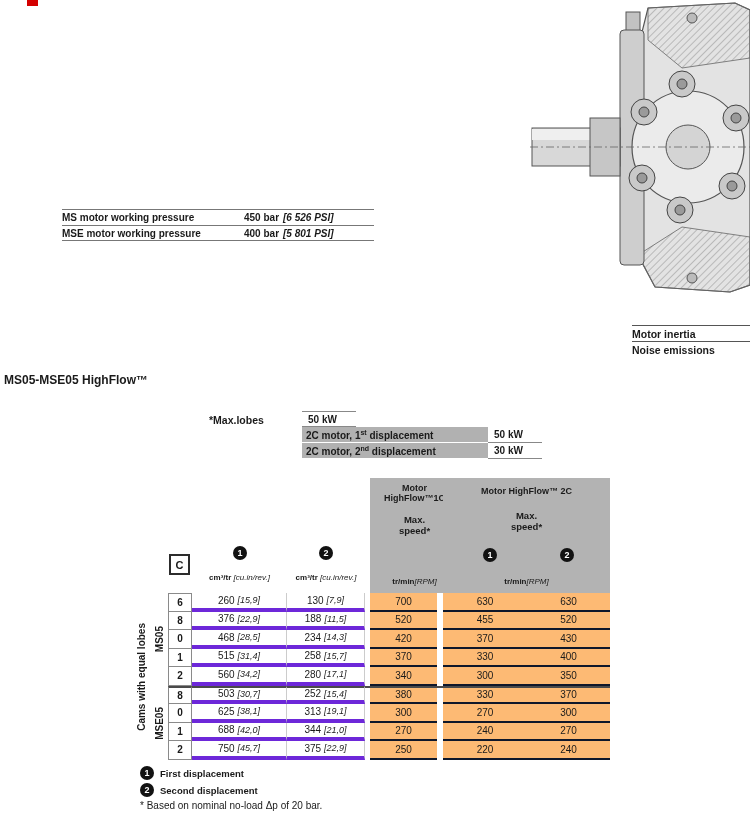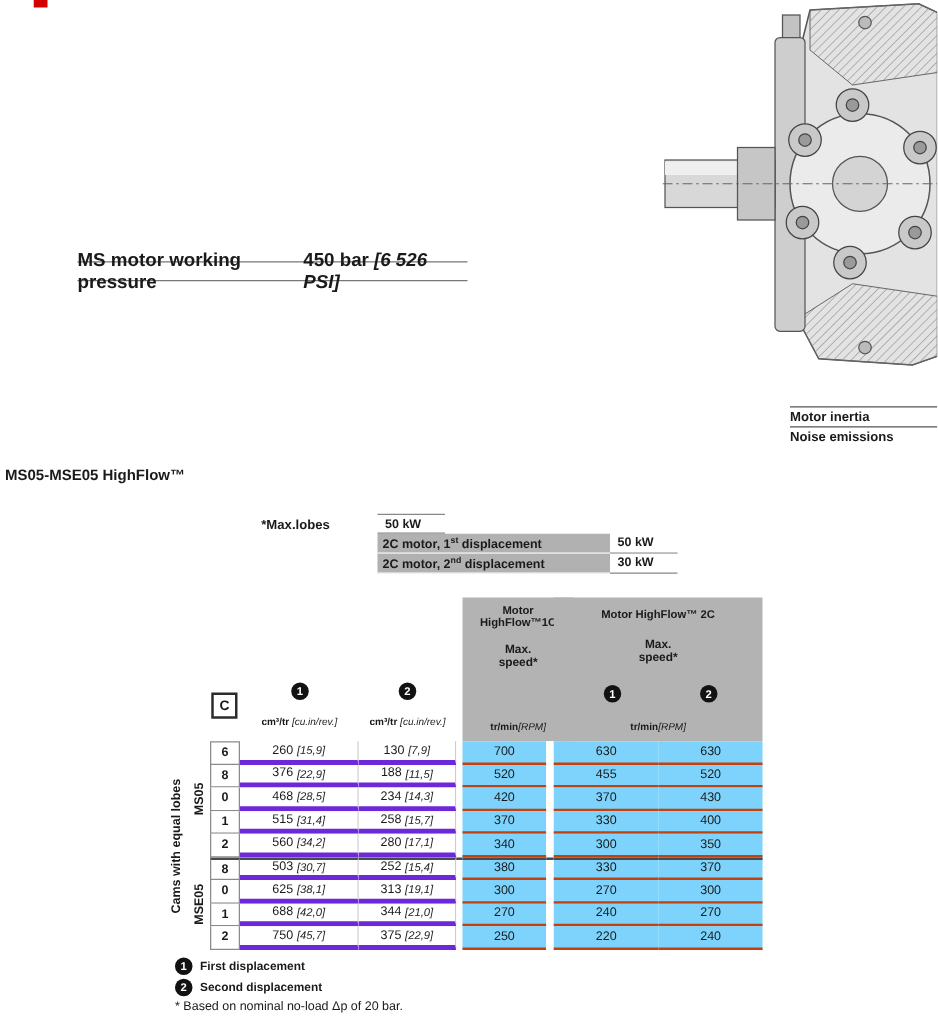--- a/index.html
+++ b/index.html
@@ -9,21 +9,21 @@
   .abs { position:absolute; }
 
   
   #red-marker { left:27px; top:0; width:11px; height:6px; background:#d40000; }
 
   
   #drawing { left:530px; top:0; width:220px; height:295px; }
 
   
   #press { left:62px; top:209px; width:312px; }
-  .press-row { display:flex; align-items:center; height:16px; border-top:1px solid #777; font-size:15px; font-weight:bold; }
+  .press-row { display:flex; align-items:center; height:16px; border-top:1px solid #777; font-size:10px; font-weight:bold; }
   .press-row:last-child { border-bottom:1px solid #777; }
   .press-label { width:182px; }
   .press-value i { font-style:italic; margin-left:4px; }
 
   
   .side-label { left:632px; width:118px; border-top:1px solid #555; padding-top:2px; font-size:10.5px; font-weight:bold; }
   #side1 { top:325px; } #side2 { top:341px; }
 
   
   #title { left:4px; top:373px; font-size:12px; font-weight:bold; }
@@ -66,21 +66,21 @@
 
   
   #tgrid { position:absolute; left:168px; top:593px; width:442px; }
   .trow { display:grid; grid-template-columns:24px 95px 78px 5px 67px 6px 84px 83px; height:18.5px; }
   .tcell { display:flex; align-items:center; justify-content:center; font-size:10px; background:#fff; }
   .cam { font-weight:bold; border:1px solid #8a8a8a; border-top:none; }
   .trow:first-child .cam { border-top:1px solid #8a8a8a; }
   .disp { border-bottom:4px solid #6d28d9; border-right:1px solid #ccc; gap:3px; }
   .disp i { font-style:italic; font-size:9px; color:#222; }
   .gapc { background:#fff; }
-  .speed { background:#7dd3fc; border-bottom:2px solid #c2410c;align-items:center; }
+  .speed { background:#fdba74; border-bottom:2px solid #0f172a;align-items:center; }
   .section-start .tcell { border-top:2px solid #4a4a4a; }
 
   
   #footnotes { position:absolute; left:140px; top:766px; }
   .fnrow { display:flex; align-items:center; gap:6px; margin-bottom:3px; font-size:9.5px; font-weight:bold; }
   .note { font-size:10px; margin-top:3px; }
 </style>
 </head>
 <body>
 
@@ -125,20 +125,24 @@
       <circle cx="162" cy="18" r="5" fill="#bbb" stroke="#555"></circle>
       <circle cx="162" cy="278" r="5" fill="#bbb" stroke="#555"></circle>
     </svg>
   </div>
 
   <div id="press" class="abs">
     <div class="press-row">
       <div class="press-label">MS motor working pressure</div>
       <div class="press-value"><span>450 bar</span><i>[6 526 PSI]</i></div>
     </div>
+    <div class="press-row">
+      <div class="press-label">MSE motor working pressure</div>
+      <div class="press-value"><span>400 bar</span><i>[5 801 PSI]</i></div>
+    </div>
   </div>
 
   <div id="side1" class="abs side-label">Motor inertia</div>
   <div id="side2" class="abs side-label">Noise emissions</div>
 
   <div id="title" class="abs">MS05-MSE05 HighFlow™</div>
 
   <div id="pow-label" class="abs">*Max.lobes</div>
   <div id="powtable" class="abs">
     <div class="powrow">

